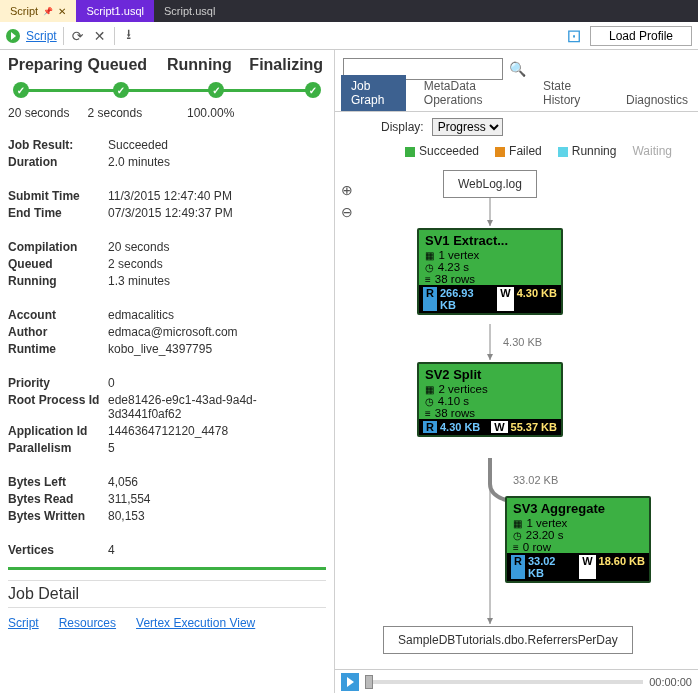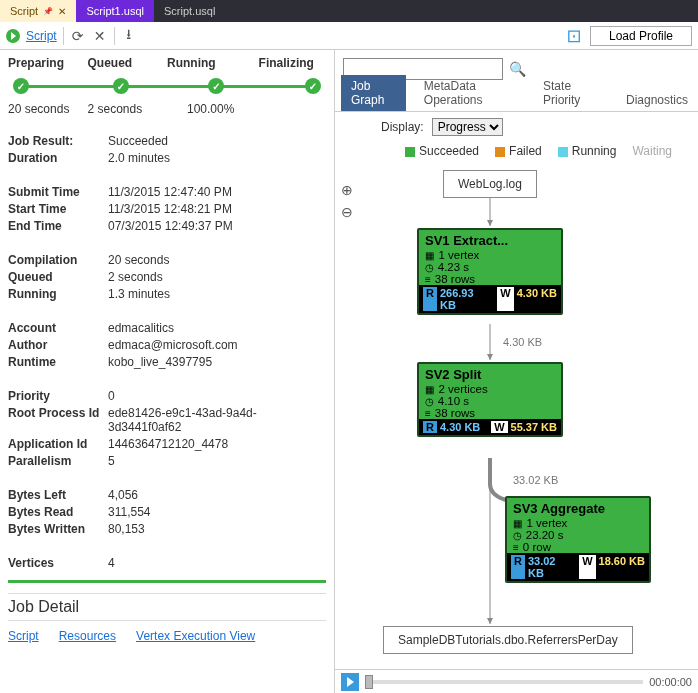--- a/index.html
+++ b/index.html
@@ -24,21 +24,21 @@
 .refresh-icon, .download-icon, .close-x, .chat-icon { width: 16px; height: 16px; display: inline-flex; align-items: center; justify-content: center; font-size: 14px; color: #555; }
 .sep { width: 1px; height: 18px; background: #ccc; }
 
 
 .main { display: flex; height: calc(100% - 50px); }
 .left-panel { width: 335px; border-right: 1px solid #cfcfcf; overflow-y: auto; padding: 6px 8px 0 8px; }
 .right-panel { flex: 1; position: relative; }
 
 
 .section-title { font-size: 12px; color: #333; padding: 4px 0; border-bottom: 1px solid #ddd; margin-bottom: 10px; }
-.phase-row { display: flex; justify-content: space-between; font-size: 12px; font-weight: 600; }
+.phase-row { display: flex; justify-content: space-between; font-size: 16px; font-weight: 600; }
 .phase-row span { width: 25%; text-align: left; }
 .phase-row span:last-child { text-align: center; }
 .progress-line { position: relative; height: 20px; margin: 6px 0; }
 .progress-line .bar { position: absolute; top: 9px; left: 10px; right: 10px; height: 3px; background: #3cb043; }
 .progress-line .dot { position: absolute; top: 2px; width: 16px; height: 16px; border-radius: 50%; background: #3cb043; display: flex; align-items: center; justify-content: center; }
 .progress-line .dot::after { content: '✓'; color: #fff; font-size: 10px; font-weight: bold; }
 .phase-vals { display: flex; font-size: 12px; margin-bottom: 18px; }
 .phase-vals span { width: 25%; }
 .phase-vals span:nth-child(3) { padding-left: 20px;}
 .kv { display: flex; font-size: 12px; margin: 3px 0; }
@@ -156,24 +156,20 @@
     <div class="kv">
         <div class="k">Duration</div>
         <div class="v">2.0 minutes</div>
       </div>
     <div class="gap"></div>
     <div class="kv">
         <div class="k">Submit Time</div>
         <div class="v">11/3/2015 12:47:40 PM</div>
       </div>
     <div class="kv">
-        <div class="k">Start Time</div>
-        <div class="v">11/3/2015 12:48:21 PM</div>
-      </div>
-    <div class="kv">
         <div class="k">End Time</div>
         <div class="v">07/3/2015 12:49:37 PM</div>
       </div>
     <div class="gap"></div>
     <div class="kv">
         <div class="k">Compilation</div>
         <div class="v">20 seconds</div>
       </div>
     <div class="kv">
         <div class="k">Queued</div>
@@ -242,21 +238,21 @@
   </div>
 
   <div class="right-panel">
     <div class="search-row">
       <input type="text" style="">
       <span class="mag">🔍</span>
     </div>
     <div class="rtabs">
       <div class="rtab active">Job Graph</div>
       <div class="rtab">MetaData Operations</div>
-      <div class="rtab">State Priority</div>
+      <div class="rtab">State History</div>
       <div class="rtab">Diagnostics</div>
     </div>
     <div class="display-row">
       <div class="zoom-icons">
         <span>⊕</span>
         <span>⊖</span>
       </div>
       <div style="width:30px"></div>
       <span>Display:</span>
       <select><option>Progress</option></select>

